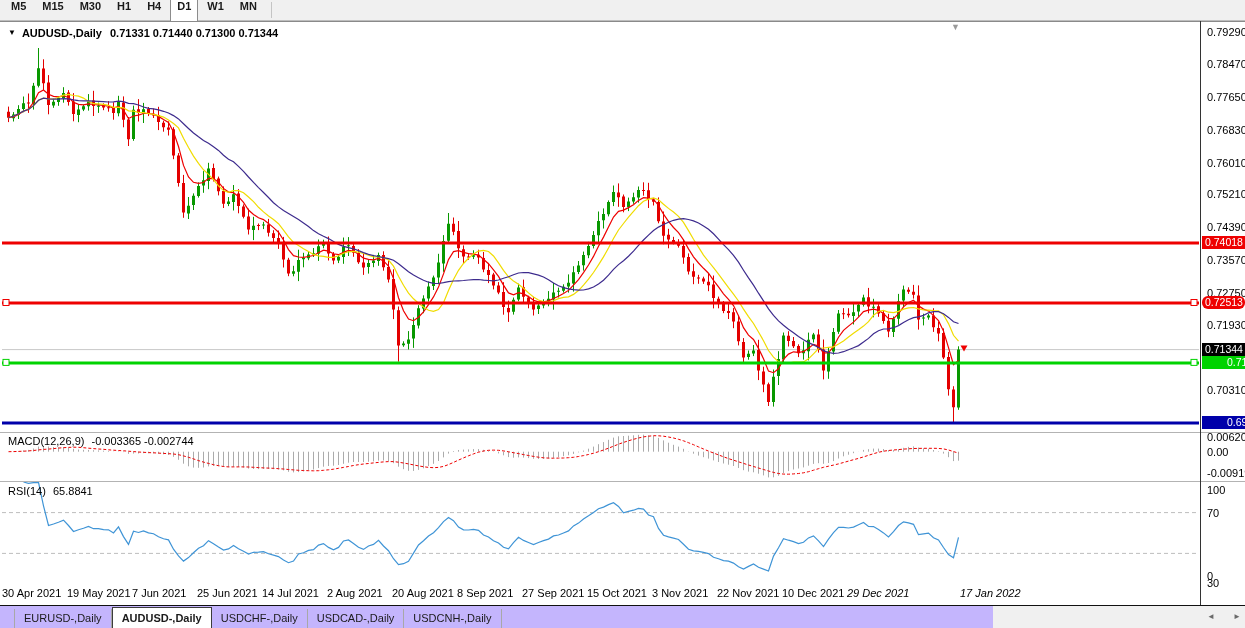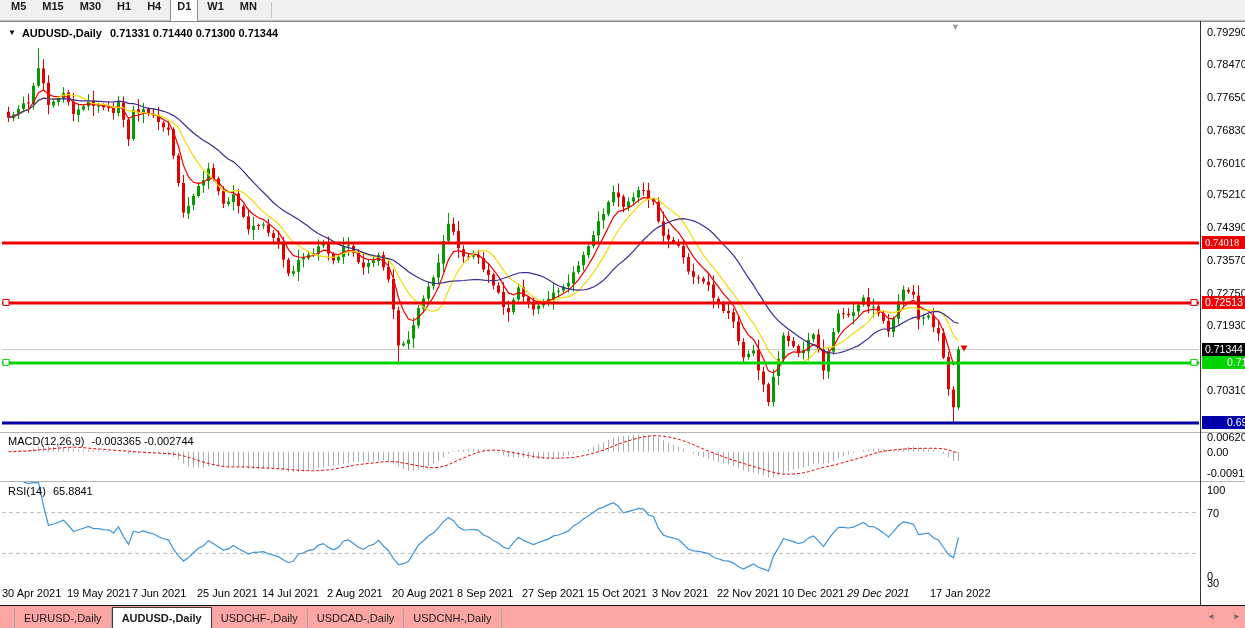--- a/index.html
+++ b/index.html
@@ -12,21 +12,21 @@
 .chart-window{position:absolute;left:0;top:21px;width:1245px;height:585px;background:#fff;border-top:1px solid #8a8a8a;border-bottom:1px solid #111}
 #cv{position:absolute;left:0;top:0}
 .overlay{position:absolute;font-size:11px;color:#000;white-space:nowrap}
 .chart-title{left:8px;top:27px;font-weight:700}
 .chart-title .tri{font-size:8px;margin-right:6px;position:relative;top:-2px}
 .ind-label{font-weight:400}
 .shift-marker{position:absolute;left:951px;top:22px;color:#9a9a9a;font-size:9px}
 .px-tick{position:absolute;left:1207px;font-size:11px;color:#000;white-space:nowrap}
 .px-badge{position:absolute;left:1202px;width:43px;height:13px;font-size:10.5px;line-height:13px;color:#fff;padding-left:3px;white-space:nowrap}
 .x-label{position:absolute;top:587px;font-size:11px;color:#000;white-space:nowrap}
-.tab-bar{position:absolute;left:0;top:606px;width:1245px;height:22px;background:#fca5a5;display:flex;align-items:flex-end;padding-left:14px}
+.tab-bar{position:absolute;left:0;top:606px;width:993px;height:22px;background:#c4b5fd;display:flex;align-items:flex-end;padding-left:14px}
 .tab{height:19px;padding:1px 9px 0;font-size:11px;color:#1a1a1a;line-height:17px;border-right:1px solid #a8a8a8;background:transparent;cursor:default}
 .tab:first-child{border-left:1px solid #a8a8a8}
 .tab.active{background:#fff;border:1px solid #3c3c3c;border-bottom:none;font-weight:700;height:21px;line-height:19px}
 .tab-scroll{position:absolute;right:4px;top:612px;width:34px;display:flex;justify-content:space-between;color:#6a6a6a;font-size:8px}
 .tab-scroll span{cursor:default}
 </style>
 </head>
 <body>
 
 <div class="toolbar" id="toolbar">
@@ -92,22 +92,22 @@
     <div class="px-tick" style="top: 58px;">0.78470</div>
     <div class="px-tick" style="top: 91px;">0.77650</div>
     <div class="px-tick" style="top: 124px;">0.76830</div>
     <div class="px-tick" style="top: 157px;">0.76010</div>
     <div class="px-tick" style="top: 188px;">0.75210</div>
     <div class="px-tick" style="top: 221px;">0.74390</div>
     <div class="px-tick" style="top: 254px;">0.73570</div>
     <div class="px-tick" style="top: 287px;">0.72750</div>
     <div class="px-tick" style="top: 319px;">0.71930</div>
     <div class="px-tick" style="top: 384px;">0.70310</div>
-    <div class="px-badge" style="top: 236px; background: rgb(238, 0, 0); font-family: Liberation Serif, serif;">0.74018</div>
-    <div class="px-badge" style="top: 296px; background: rgb(238, 0, 0);">0.72513</div>
+    <div class="px-badge" style="top: 236px; background: rgb(238, 0, 0);">0.74018</div>
+    <div class="px-badge" style="top: 296px; background: rgb(238, 0, 0); border-radius: 6px;">0.72513</div>
     <div class="px-badge" style="top: 356px; background: rgb(0, 211, 0); padding-left: 25px;">0.71009</div>
     <div class="px-badge" style="top: 416px; background: rgb(0, 0, 170); padding-left: 25px;">0.69504</div>
     <div class="px-badge" style="top: 343px; background: rgb(0, 0, 0);">0.71344</div>
     <div class="px-tick" style="top: 431px;">0.006201</div>
     <div class="px-tick" style="top: 446px;">0.00</div>
     <div class="px-tick" style="top: 467px;">-0.009197</div>
     <div class="px-tick" style="top: 484px;">100</div>
     <div class="px-tick" style="top: 507px;">70</div>
     <div class="px-tick" style="top: 577px;">30</div>
     <div class="px-tick" style="top: 570px;">0</div>
@@ -120,21 +120,21 @@
     <div class="x-label" style="left: 262px;">14 Jul 2021</div>
     <div class="x-label" style="left: 327px;">2 Aug 2021</div>
     <div class="x-label" style="left: 392px;">20 Aug 2021</div>
     <div class="x-label" style="left: 457px;">8 Sep 2021</div>
     <div class="x-label" style="left: 522px;">27 Sep 2021</div>
     <div class="x-label" style="left: 587px;">15 Oct 2021</div>
     <div class="x-label" style="left: 652px;">3 Nov 2021</div>
     <div class="x-label" style="left: 717px;">22 Nov 2021</div>
     <div class="x-label" style="left: 782px;">10 Dec 2021</div>
     <div class="x-label" style="left: 847px; font-style: italic;">29 Dec 2021</div>
-    <div class="x-label" style="left: 930px;">17 Jan 2022</div>
+    <div class="x-label" style="left: 960px; font-style: italic;">17 Jan 2022</div>
   </div>
 
 <div class="tab-bar" id="tab-bar">
     <div class="tab">EURUSD-,Daily</div>
     <div class="tab active">AUDUSD-,Daily</div>
     <div class="tab">USDCHF-,Daily</div>
     <div class="tab">USDCAD-,Daily</div>
     <div class="tab">USDCNH-,Daily</div>
   </div>
 <div class="tab-scroll">

